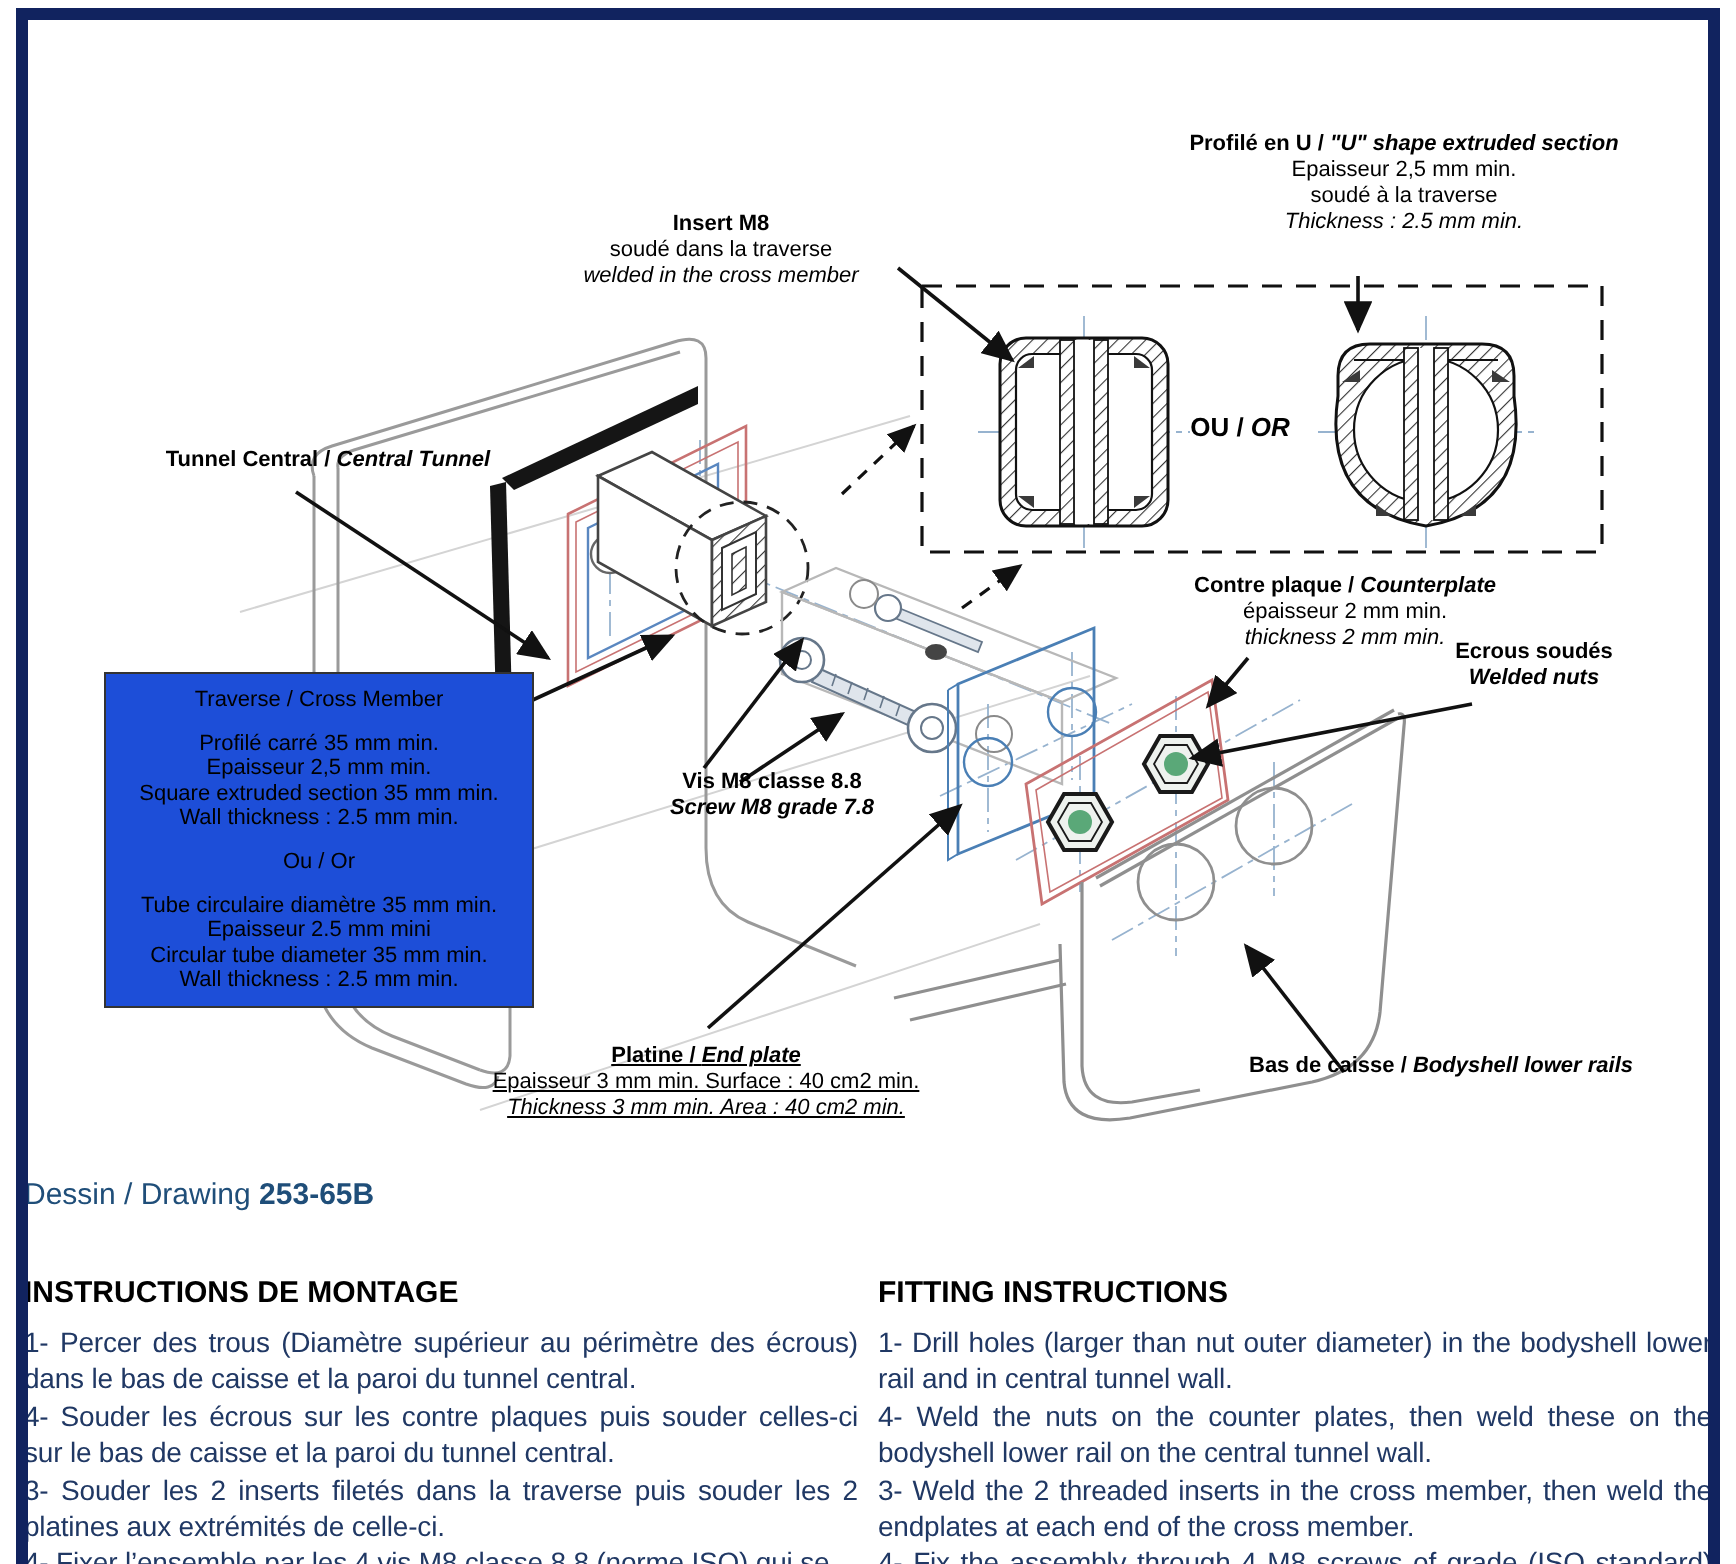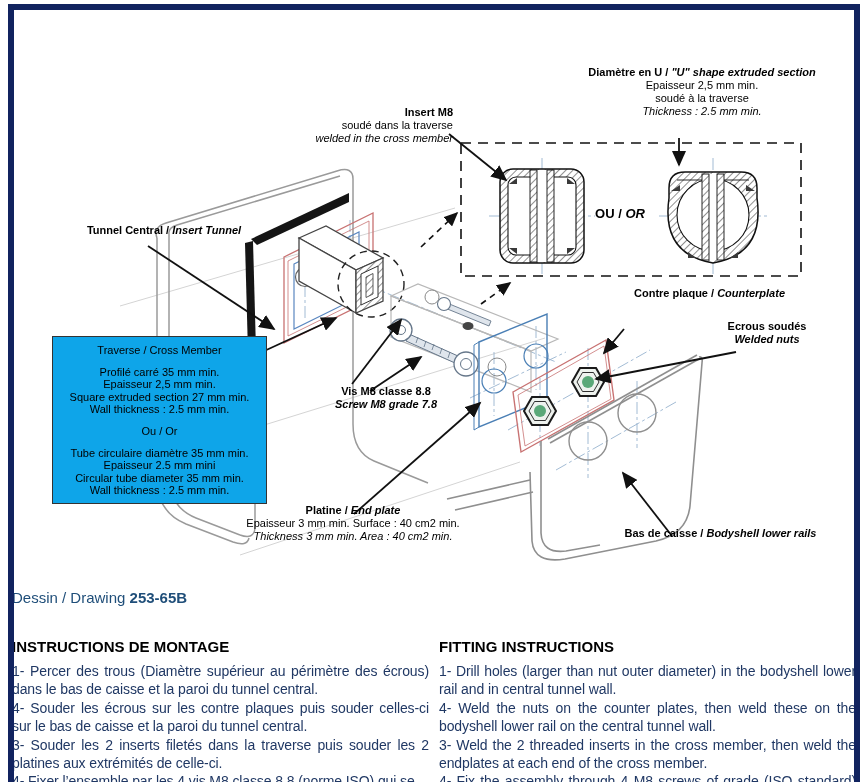--- a/index.html
+++ b/index.html
@@ -13,21 +13,21 @@
     border:6px solid #11235f;border-bottom:none;pointer-events:none;
   }
   
   .lbl{position:absolute;font-size:11px;line-height:13px;text-align:center;}
   .lbl .b{font-weight:bold;}
   .lbl .bi{font-weight:bold;font-style:italic;}
   .lbl .i{font-style:italic;}
   .nowrap{white-space:nowrap;}
   .traverse-box{
     position:absolute;left:52px;top:336px;width:205px;
-    border:1px solid #333;background:#0ea5e9;padding:7px 4px 6px 4px;
+    border:1px solid #333;background:#1d4ed8;padding:7px 4px 6px 4px;
     font-size:11px;line-height:12.6px;text-align:center;
   }
   .traverse-box .gap{height:9px;}
   .ouor{position:absolute;left:572px;top:206px;width:96px;text-align:center;
         font-size:13px;font-weight:bold;}
   .ouor .bi{font-style:italic;}
   .caption{
     position:absolute;left:12px;top:589px;width:100%;
     font-size:15px;color:#1f4e79;
   }
@@ -209,67 +209,69 @@
       <path d="M 679,138 L 679,165"></path>
       <path d="M 449,134 L 506,180"></path>
     </g>
     <g stroke="#111" stroke-width="1.6" fill="none" stroke-dasharray="6 5" marker-end="url(#arr)">
       <path d="M 421,247 L 457,213"></path>
       <path d="M 481,304 L 510,283"></path>
     </g>
   </svg>
 
   <div class="lbl" style="left:552px;top:66px;width:300px;">
-    <div><span class="b">Diamètre en U / </span><span class="bi">"U" shape extruded section</span></div>
+    <div><span class="b">Profilé en U / </span><span class="bi">"U" shape extruded section</span></div>
     <div>Epaisseur 2,5 mm min.</div>
     <div>soudé à la traverse</div>
     <div class="i">Thickness : 2.5 mm min.</div>
   </div>
 
-  <div class="lbl" style="left:268px;top:106px;width:185px;text-align:right;">
+  <div class="lbl" style="left:268px;top:106px;width:185px;">
     <div class="b">Insert M8</div>
     <div>soudé dans la traverse</div>
     <div class="i">welded in the cross member</div>
   </div>
 
   <div class="lbl nowrap" style="left:58px;top:224px;width:212px;">
-    <span class="b">Tunnel Central / </span><span class="bi">Insert Tunnel</span>
+    <span class="b">Tunnel Central / </span><span class="bi">Central Tunnel</span>
   </div>
 
   <div class="traverse-box">
     <div><span class="b">Traverse / </span><span class="bi">Cross Member</span></div>
     <div class="gap"></div>
     <div>Profilé carré 35 mm min.</div>
     <div>Epaisseur 2,5 mm min.</div>
-    <div class="i">Square extruded section 27 mm min.</div>
+    <div class="i">Square extruded section 35 mm min.</div>
     <div class="i">Wall thickness : 2.5 mm min.</div>
     <div class="gap"></div>
     <div><span class="b">Ou / </span><span class="bi">Or</span></div>
     <div class="gap"></div>
     <div>Tube circulaire diamètre 35 mm min.</div>
     <div>Epaisseur 2.5 mm mini</div>
     <div class="i">Circular tube diameter 35 mm min.</div>
     <div class="i">Wall thickness : 2.5 mm min.</div>
   </div>
 
   <div class="lbl" style="left:302px;top:385px;width:168px;">
     <div class="b">Vis M8 classe 8.8</div>
     <div class="bi">Screw M8 grade 7.8</div>
   </div>
 
-  <div class="lbl" style="left:560px;top:287px;width:225px;text-align:right;">
+  <div class="lbl" style="left:560px;top:287px;width:225px;">
     <div><span class="b">Contre plaque / </span><span class="bi">Counterplate</span></div>
+    <div>épaisseur 2 mm min.</div>
+    <div class="i">thickness 2 mm min.</div>
   </div>
 
   <div class="lbl" style="left:697px;top:320px;width:140px;text-align:center;">
     <div class="b">Ecrous soudés</div>
     <div class="bi">Welded nuts</div>
   </div>
 
-  <div class="lbl" style="left:222px;top:504px;width:262px;">
+  <div class="lbl" style="left:222px;top:522px;width:262px;text-decoration:underline;">
     <div><span class="b">Platine / </span><span class="bi">End plate</span></div>
     <div>Epaisseur 3 mm min. Surface : 40 cm2 min.</div>
     <div class="i">Thickness 3 mm min. Area : 40 cm2 min.</div>
   </div>
 
   <div class="lbl nowrap" style="left:598px;top:527px;width:245px;text-align:center;">
     <span class="b">Bas de caisse / </span><span class="bi">Bodyshell lower rails</span>
   </div>
 
   <div class="ouor">

